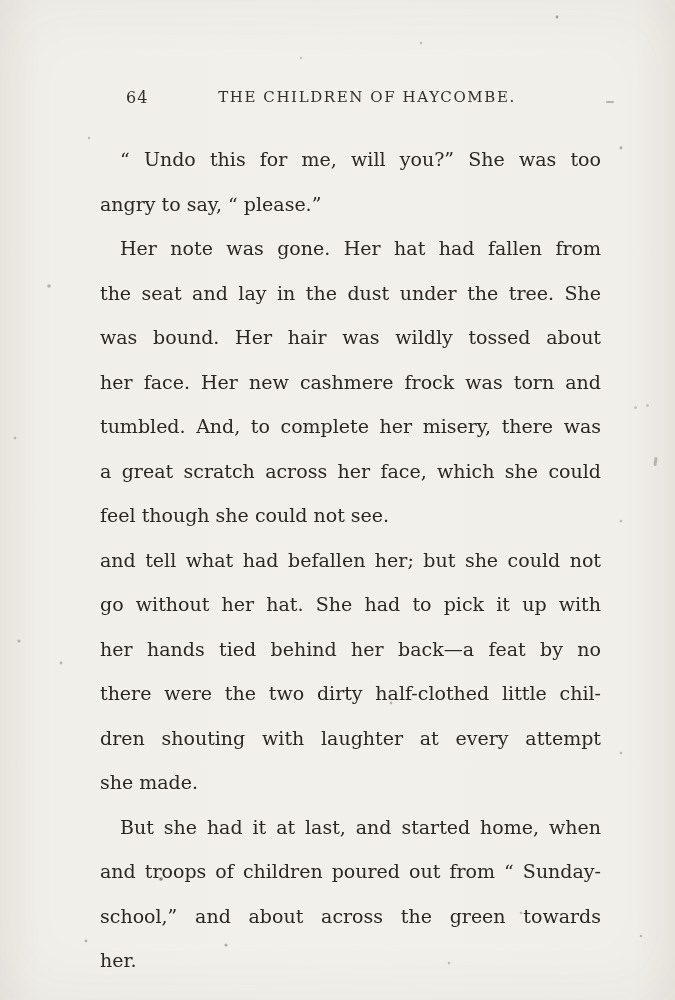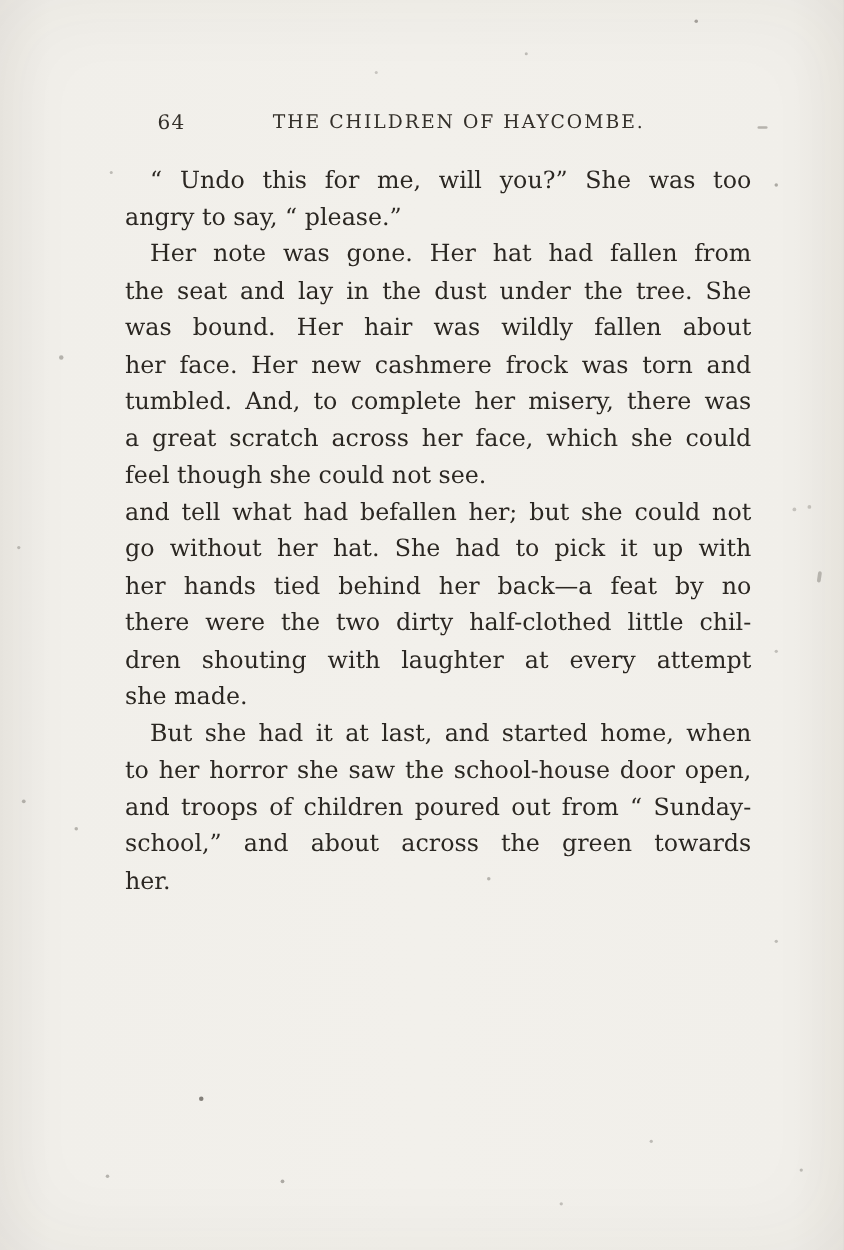--- a/index.html
+++ b/index.html
@@ -48,20 +48,21 @@
     left: 100px;
     width: 501px;
     font-size: 19px;
     line-height: 29.5px;
   }
   .para { margin: 0; }
   .line {
     text-align: justify;
     text-align-last: justify;
     white-space: normal;
+    margin-top: 15px;
   }
   .line.last { text-align-last: left; }
   .line.first { text-indent: 20px; }
 
   
   .specks {
     position: absolute;
     top: 0; left: 0;
     width: 2px; height: 2px;
     border-radius: 50%;
@@ -116,38 +117,37 @@
 
     <div class="para">
       <div class="line first">“ Undo this for me, will you?”  She was too</div>
       <div class="line last">angry to say, “ please.”</div>
     </div>
 
 
     <div class="para">
       <div class="line first">Her note was gone.  Her hat had fallen from</div>
       <div class="line">the seat and lay in the dust under the tree.  She</div>
-      <div class="line">was bound.  Her hair was wildly fallen about</div>
+      <div class="line">was bound.  Her hair was wildly tossed about</div>
       <div class="line">her face.  Her new cashmere frock was torn and</div>
       <div class="line">tumbled.  And, to complete her misery, there was</div>
       <div class="line">a great scratch across her face, which she could</div>
       <div class="line last">feel though she could not see.</div>
     </div>
 
     <div class="para">
       <div class="line">and tell what had befallen her; but she could not</div>
       <div class="line">go without her hat.  She had to pick it up with</div>
       <div class="line">her hands tied behind her back—a feat by no</div>
       <div class="line">there were the two dirty half-clothed little chil-</div>
       <div class="line">dren shouting with laughter at every attempt</div>
       <div class="line last">she made.</div>
     </div>
 
     <div class="para">
       <div class="line first">But she had it at last, and started home, when</div>
-      <div class="line">to her horror she saw the school-house door open,</div>
       <div class="line">and troops of children poured out from “ Sunday-</div>
       <div class="line">school,” and about across the green towards</div>
       <div class="line last">her.</div>
     </div>
 
   </div>
 </div>
 
 </body></html>

